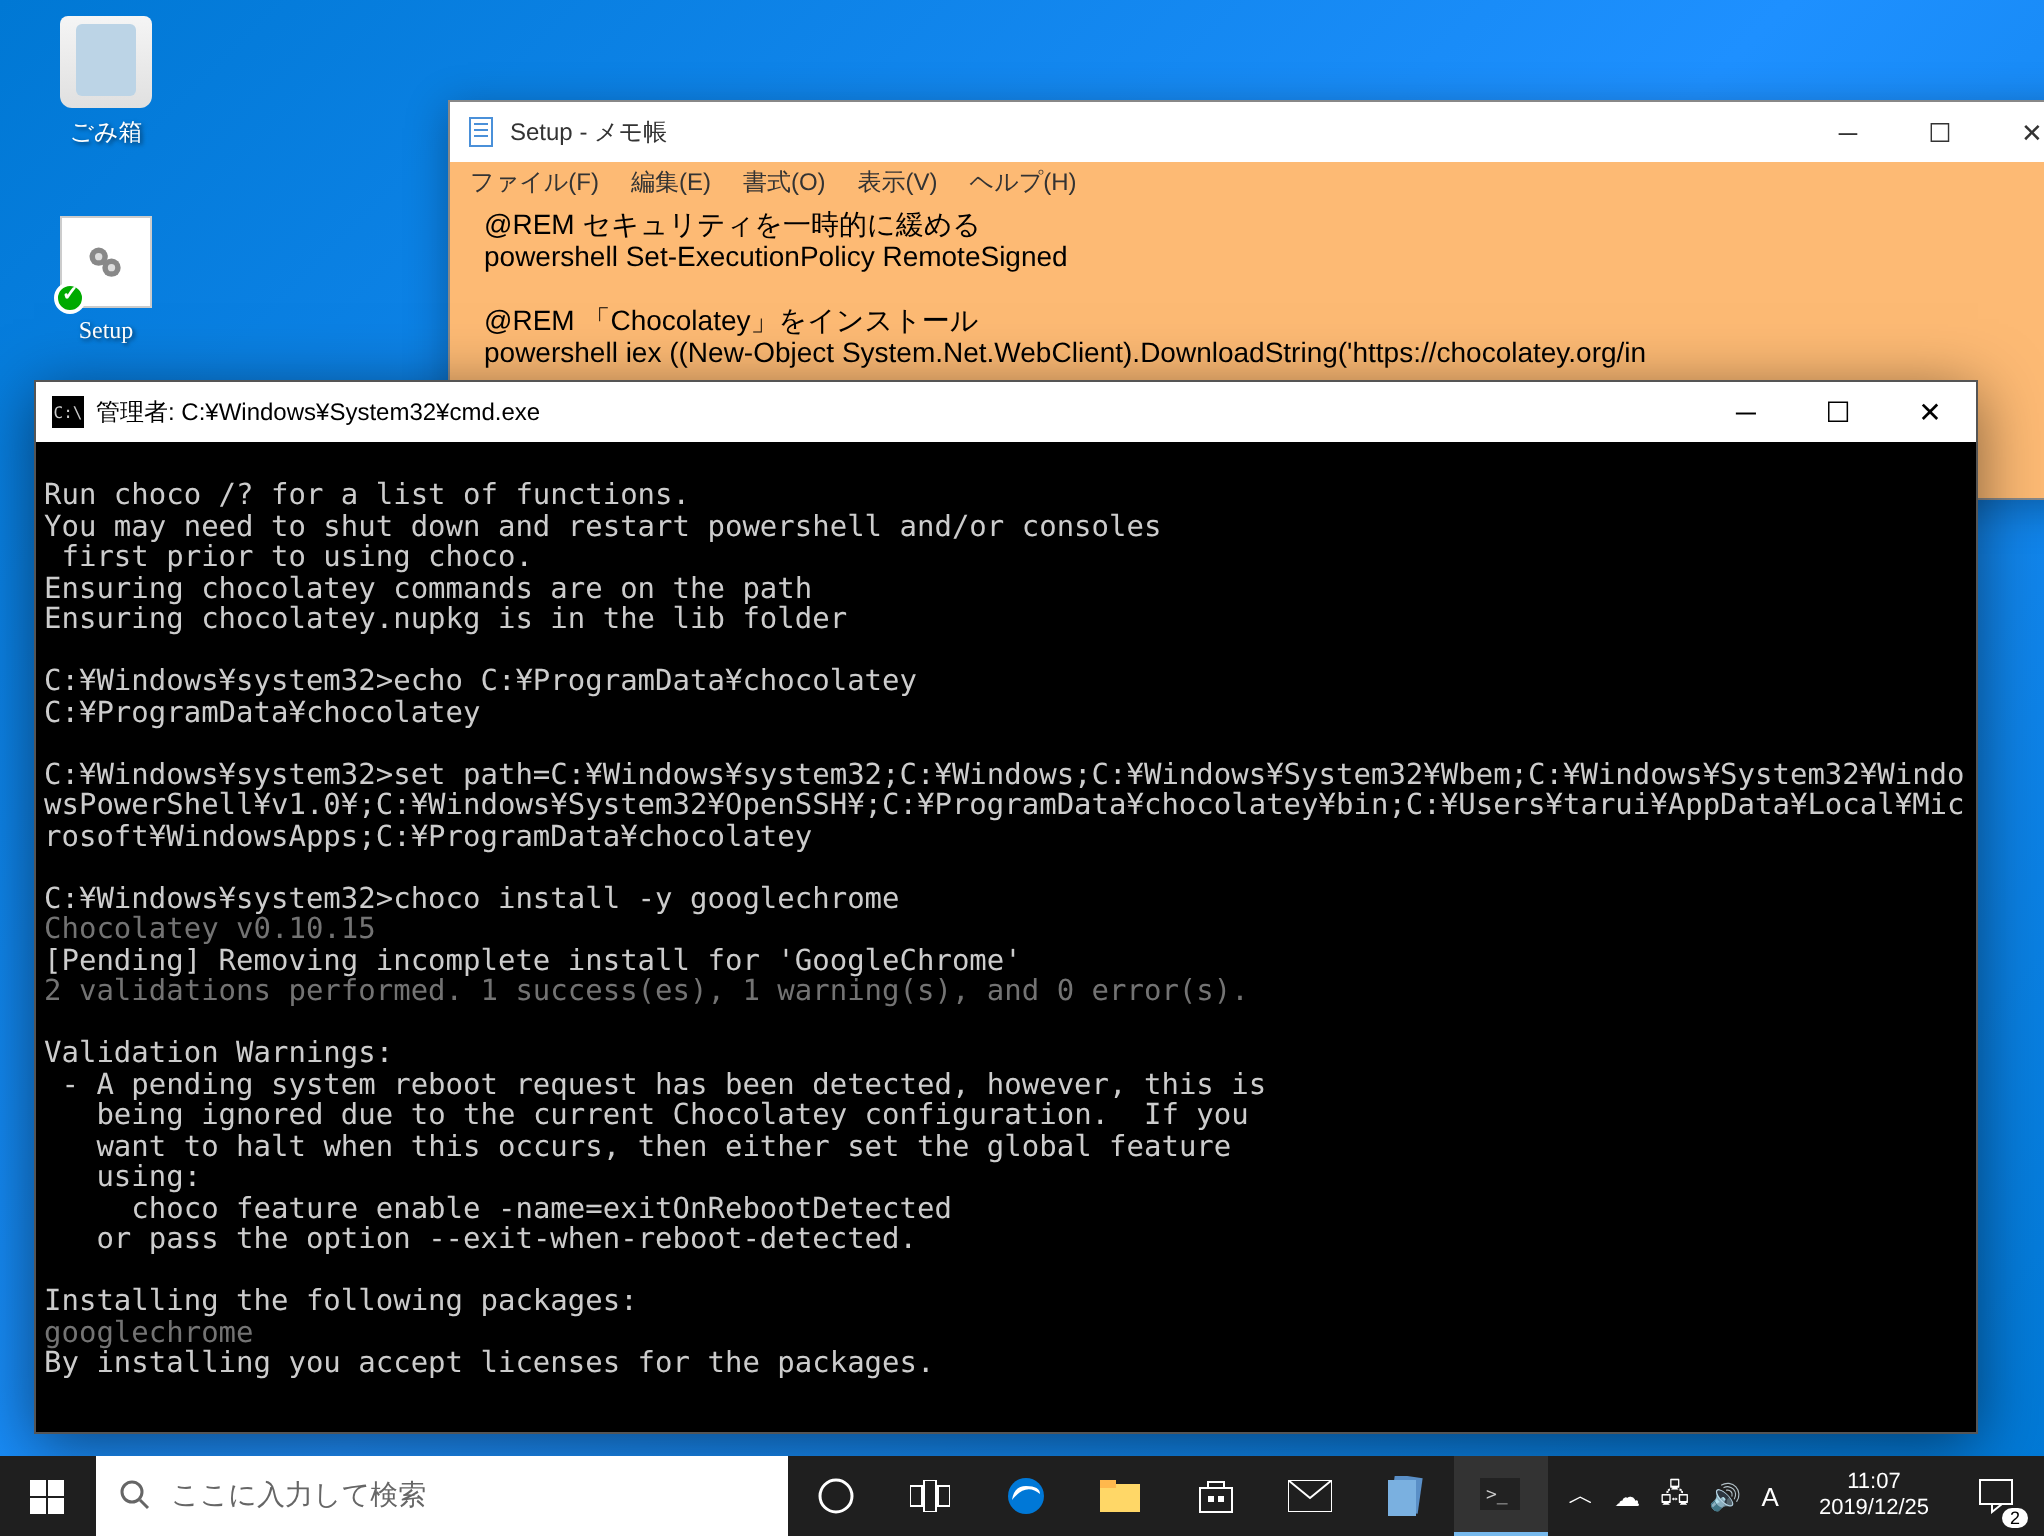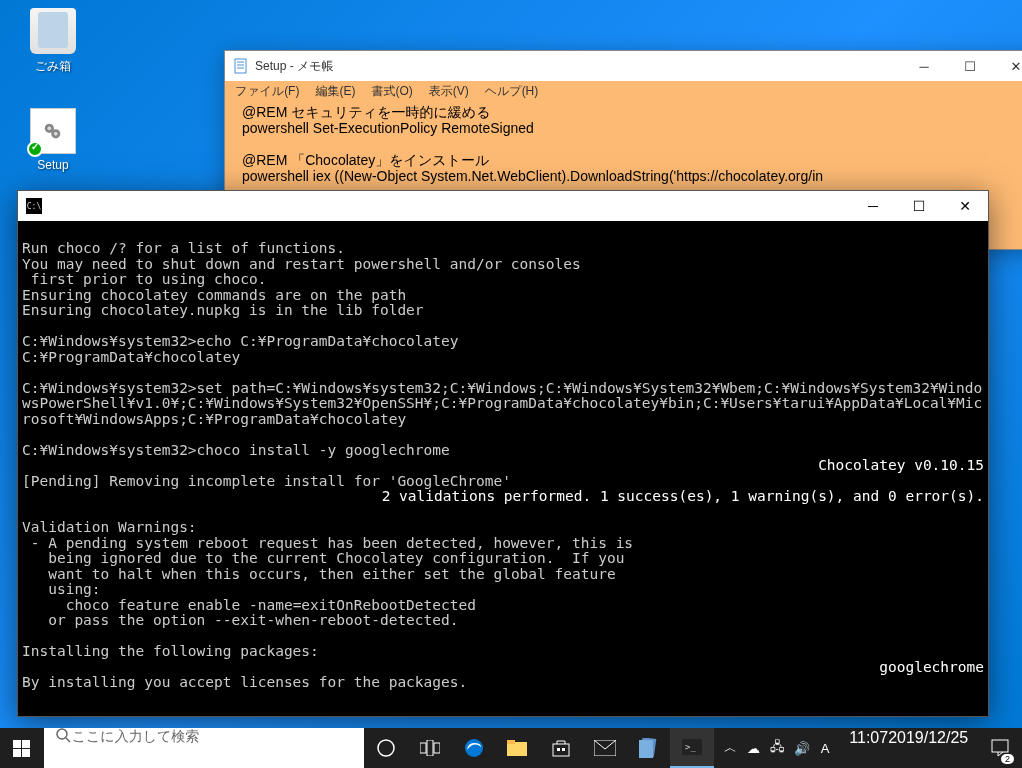--- a/index.html
+++ b/index.html
@@ -13,21 +13,21 @@
 .desktop-icon { position: absolute; width: 70px; text-align: center; color: white; font-size: 12px; }
 .desktop-icon .ic { width: 46px; height: 46px; margin: 0 auto 4px; }
 .recycle-bin { left: 18px; top: 8px; }
 .recycle-bin .ic { background: linear-gradient(#f5f5f5,#e0e0e0); border-radius: 4px 4px 6px 6px; position: relative; }
 .recycle-bin .ic::before { content:""; position:absolute; top:4px; left:8px; right:8px; bottom:6px; background:#bcd4e6; border-radius:3px;}
 .setup-file { left: 18px; top: 108px; }
 .setup-file .ic { background:#fff; border:1px solid #ccc; position:relative; }
 .setup-file .ic svg{position:absolute;top:12px;left:10px;}
 .setup-check { position:absolute; bottom:-4px; left:-4px; width:16px; height:16px; background:#0a0; border-radius:50%; border:2px solid #fff;}
 .setup-check::after{content:"✓"; color:#fff; font-size:10px; position:absolute; top:-2px; left:2px; font-weight:bold;}
-.dicon-label { text-shadow: 1px 1px 2px rgba(0,0,0,.6); }
+.dicon-label { text-shadow: 1px 1px 2px rgba(0,0,0,.6); font-family: Liberation Serif, serif; }
 
 
 .notepad {
   position:absolute; left:224px; top:50px; width:824px; height:200px;
   background:#fdba74; border:1px solid #888; box-shadow:0 4px 20px rgba(0,0,0,.3);
 }
 .np-title { height:30px; background:#fff; display:flex; align-items:center; padding:0 8px; }
 .np-title-text { flex:1; font-size:12px; color:#333; display:flex; align-items:center; gap:6px;}
 .np-title-text svg{flex:none;}
 .np-ctrl { display:flex; }
@@ -40,33 +40,33 @@
 .cmd {
   position:absolute; left:17px; top:190px; width:972px; height:527px;
   background:#000; border:1px solid #555; box-shadow:0 6px 30px rgba(0,0,0,.5);
 }
 .cmd-title { height:30px; background:#fff; display:flex; align-items:center; }
 .cmd-title-left{display:flex;align-items:center;gap:6px;padding:0 8px;flex:1;font-size:12px;}
 .cmd-icon{width:16px;height:16px;background:#000;display:flex;align-items:center;justify-content:center;color:#ccc;font-size:8px;font-family:monospace;}
 .cmd-ctrl{display:flex;}
 .cmd-ctrl div{width:46px;height:30px;display:flex;align-items:center;justify-content:center;font-size:14px;}
 .cmd-body{padding:20px 4px;font-family:"MS Gothic",Consolas,monospace;font-size:14.5px;line-height:1.07;color:#ccc;white-space:pre-wrap;word-break:break-all;overflow:hidden;height:calc(100% - 30px);}
-.cmd-body .g{color:#ffffff;text-align:right;}
+.cmd-body .g{color:#737373;}
 
 
 .taskbar{position:absolute;bottom:0;left:0;right:0;height:40px;background:#1f1f1f;display:flex;align-items:stretch;color:#fff;font-size:12px;}
 .start-btn{width:48px;display:flex;align-items:center;justify-content:center;}
 .start-btn svg{width:17px;height:17px;}
-.search-box{width:350px;background:#fff;display:flex;padding:0 12px;color:#666;font-size:14px;}
+.search-box{width:350px;background:#fff;display:flex;align-items:center;padding:0 12px;color:#666;gap:10px;font-size:14px;}
 .tb-icon{width:48px;display:flex;align-items:center;justify-content:center;color:#fff;}
 .tb-icon.active{border-bottom:2px solid #76b9ed;background:#333;}
 .tb-spacer{flex:1;}
 .tray{display:flex;align-items:center;gap:6px;padding:0 8px;}
 .tray-item{font-size:13px;padding:0 2px;}
-.clock{text-align:center;font-size:16px;line-height:1.2;padding:0 10px;display:flex;flex-direction:row;justify-content:space-between;}
+.clock{text-align:center;font-size:11px;line-height:1.2;padding:0 10px;display:flex;flex-direction:column;justify-content:center;}
 .notif{width:48px;display:flex;align-items:center;justify-content:center;position:relative;}
 .notif-badge{position:absolute;bottom:4px;right:8px;background:#fff;color:#000;border-radius:8px;font-size:9px;padding:0 4px;}
 </style>
 </head>
 <body>
 
 <div class="desktop-icon recycle-bin">
   <div class="ic"></div>
   <div class="dicon-label">ごみ箱</div>
 </div>
@@ -115,20 +115,21 @@
 powershell Set-ExecutionPolicy RemoteSigned
 
 @REM 「Chocolatey」をインストール
 powershell iex ((New-Object System.Net.WebClient).DownloadString('https://chocolatey.org/in</div>
 </div>
 
 <div class="cmd">
   <div class="cmd-title">
     <div class="cmd-title-left">
       <div class="cmd-icon">C:\</div>
+      <span>管理者: C:¥Windows¥System32¥cmd.exe</span>
     </div>
     <div class="cmd-ctrl">
       <div>─</div>
       <div>☐</div>
       <div>✕</div>
     </div>
   </div>
   <div class="cmd-body" id="cmd-body"><div>Run choco /? for a list of functions.</div><div>You may need to shut down and restart powershell and/or consoles</div><div> first prior to using choco.</div><div>Ensuring chocolatey commands are on the path</div><div>Ensuring chocolatey.nupkg is in the lib folder</div><div>&nbsp;</div><div>C:¥Windows¥system32&gt;echo C:¥ProgramData¥chocolatey</div><div>C:¥ProgramData¥chocolatey</div><div>&nbsp;</div><div>C:¥Windows¥system32&gt;set path=C:¥Windows¥system32;C:¥Windows;C:¥Windows¥System32¥Wbem;C:¥Windows¥System32¥WindowsPowerShell¥v1.0¥;C:¥Windows¥System32¥OpenSSH¥;C:¥ProgramData¥chocolatey¥bin;C:¥Users¥tarui¥AppData¥Local¥Microsoft¥WindowsApps;C:¥ProgramData¥chocolatey</div><div>&nbsp;</div><div>C:¥Windows¥system32&gt;choco install -y googlechrome</div><div class="g">Chocolatey v0.10.15</div><div>[Pending] Removing incomplete install for 'GoogleChrome'</div><div class="g">2 validations performed. 1 success(es), 1 warning(s), and 0 error(s).</div><div>&nbsp;</div><div>Validation Warnings:</div><div> - A pending system reboot request has been detected, however, this is</div><div>   being ignored due to the current Chocolatey configuration.  If you</div><div>   want to halt when this occurs, then either set the global feature</div><div>   using:</div><div>     choco feature enable -name=exitOnRebootDetected</div><div>   or pass the option --exit-when-reboot-detected.</div><div>&nbsp;</div><div>Installing the following packages:</div><div class="g">googlechrome</div><div>By installing you accept licenses for the packages.</div></div>
 </div>
 

